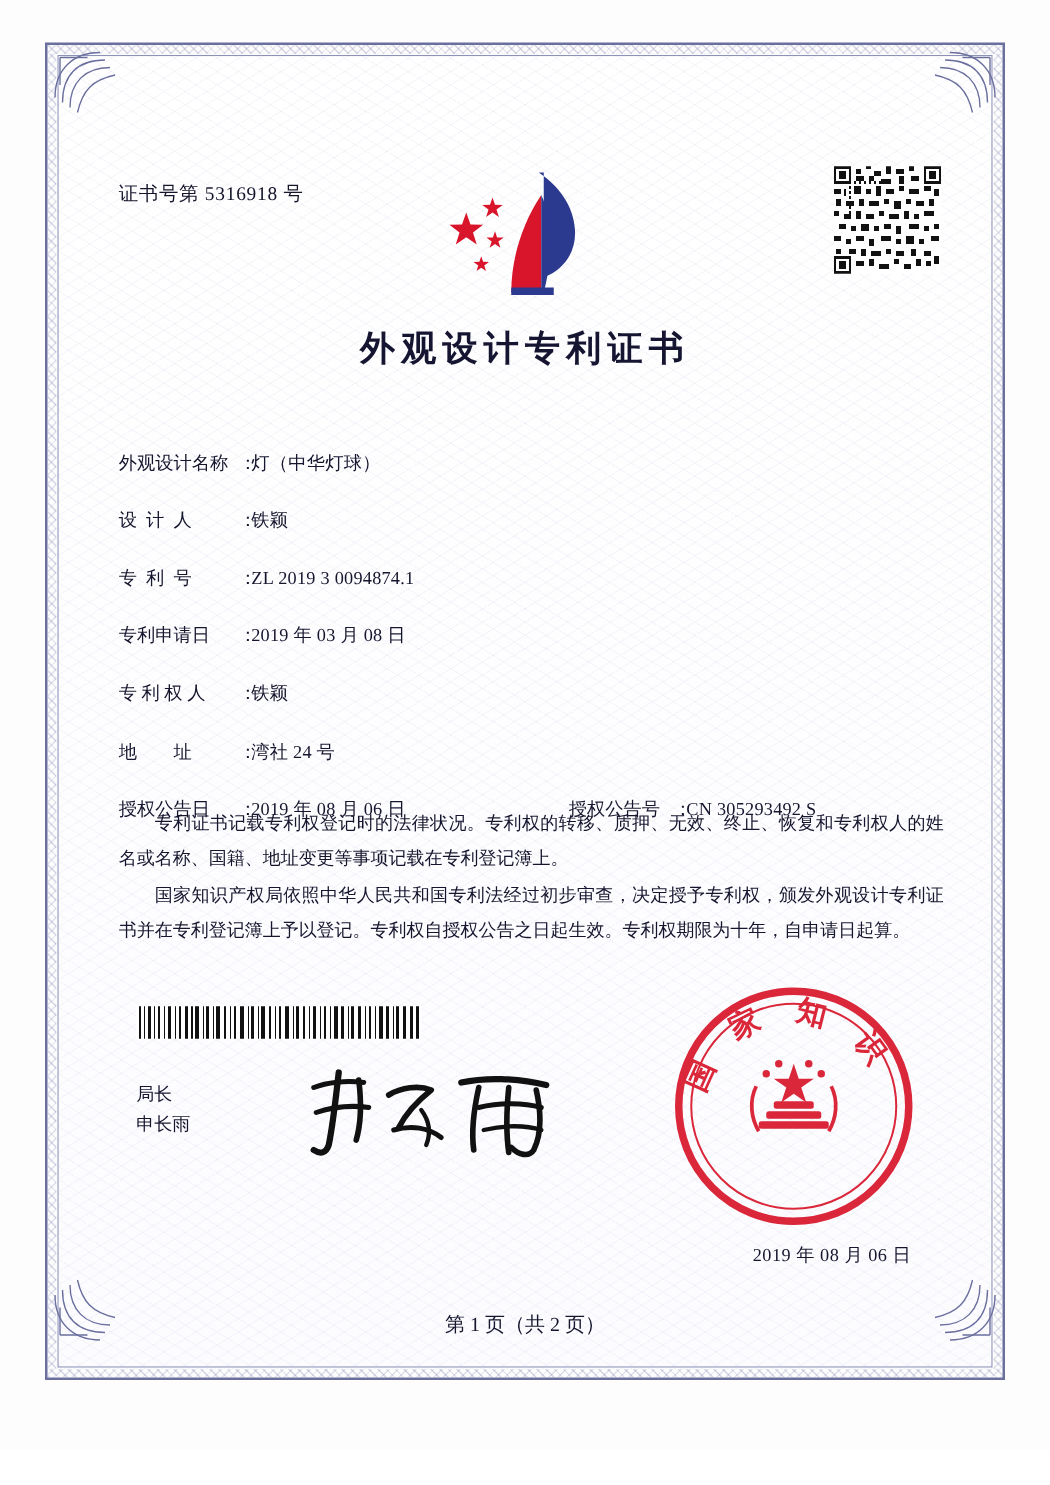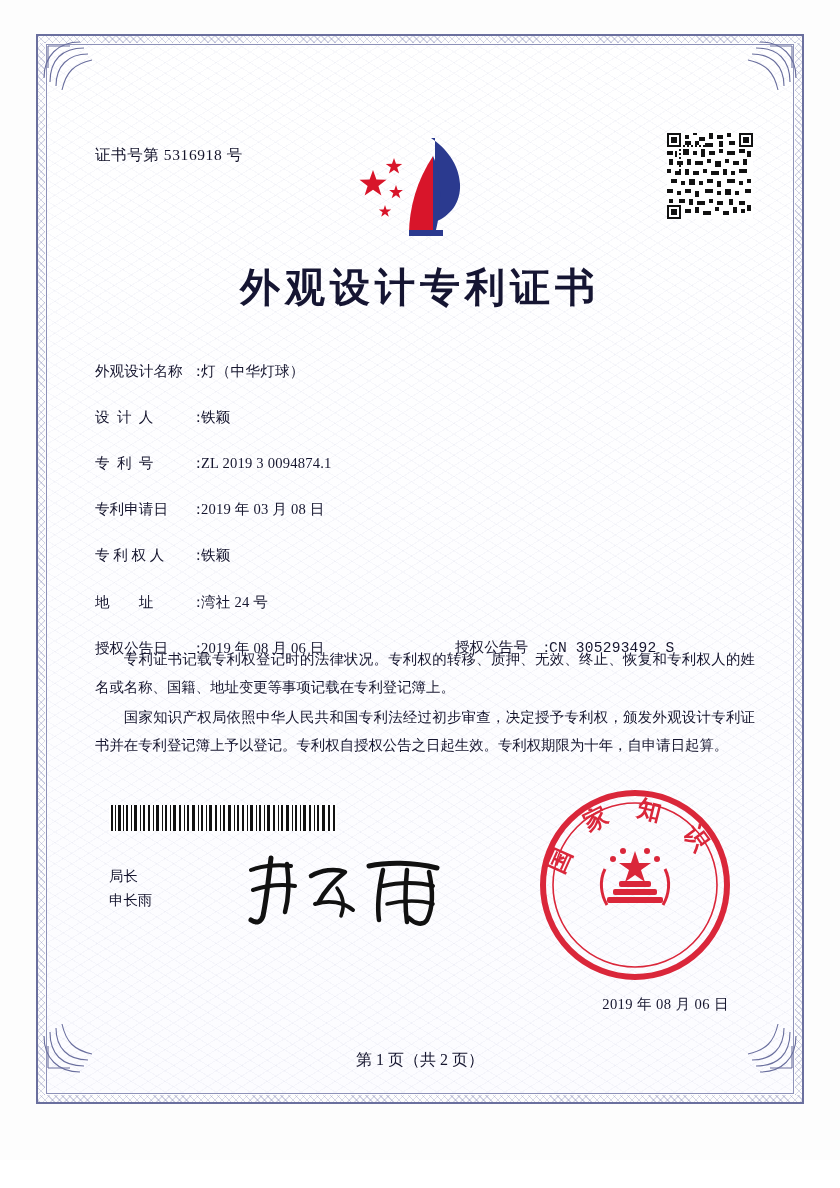--- a/index.html
+++ b/index.html
@@ -104,21 +104,21 @@
     right: 40px; top: 88px;
     width: 86px; height: 86px;
   }
   .qr svg { display:block; }
 
   .title {
     position: absolute;
     left: 0; top: 215px;
     width: 746px;
     text-align: center;
-    font-size: 40px;
+    font-size: 28px;
     font-weight: bold;
     letter-spacing: 5px;
     color: #151532;
     font-family: "Liberation Serif", serif;
   }
 
   .fields {
     position: absolute;
     left: 48px; top: 315px;
     width: 660px;
@@ -147,21 +147,21 @@
   .field-value .cont {
     display: block;
     margin-left: 0;
   }
   .row-inline {
     display: flex;
     align-items: flex-start;
     margin-bottom: 17px;
   }
   .inline-left { display: flex; flex: 0 0 360px; }
-  .inline-right { display: flex; flex: 1 1 auto; font-family: Liberation Mono, monospace; }
+  .inline-right { display: flex; flex: 1 1 auto; }
   .inline-right .field-label { width: 84px; flex: 0 0 84px; }
 
   .para {
     position: absolute;
     left: 48px;
     width: 660px;
     font-size: 14.4px;
     line-height: 1.95;
     text-align: justify;
     color: #15152e;

